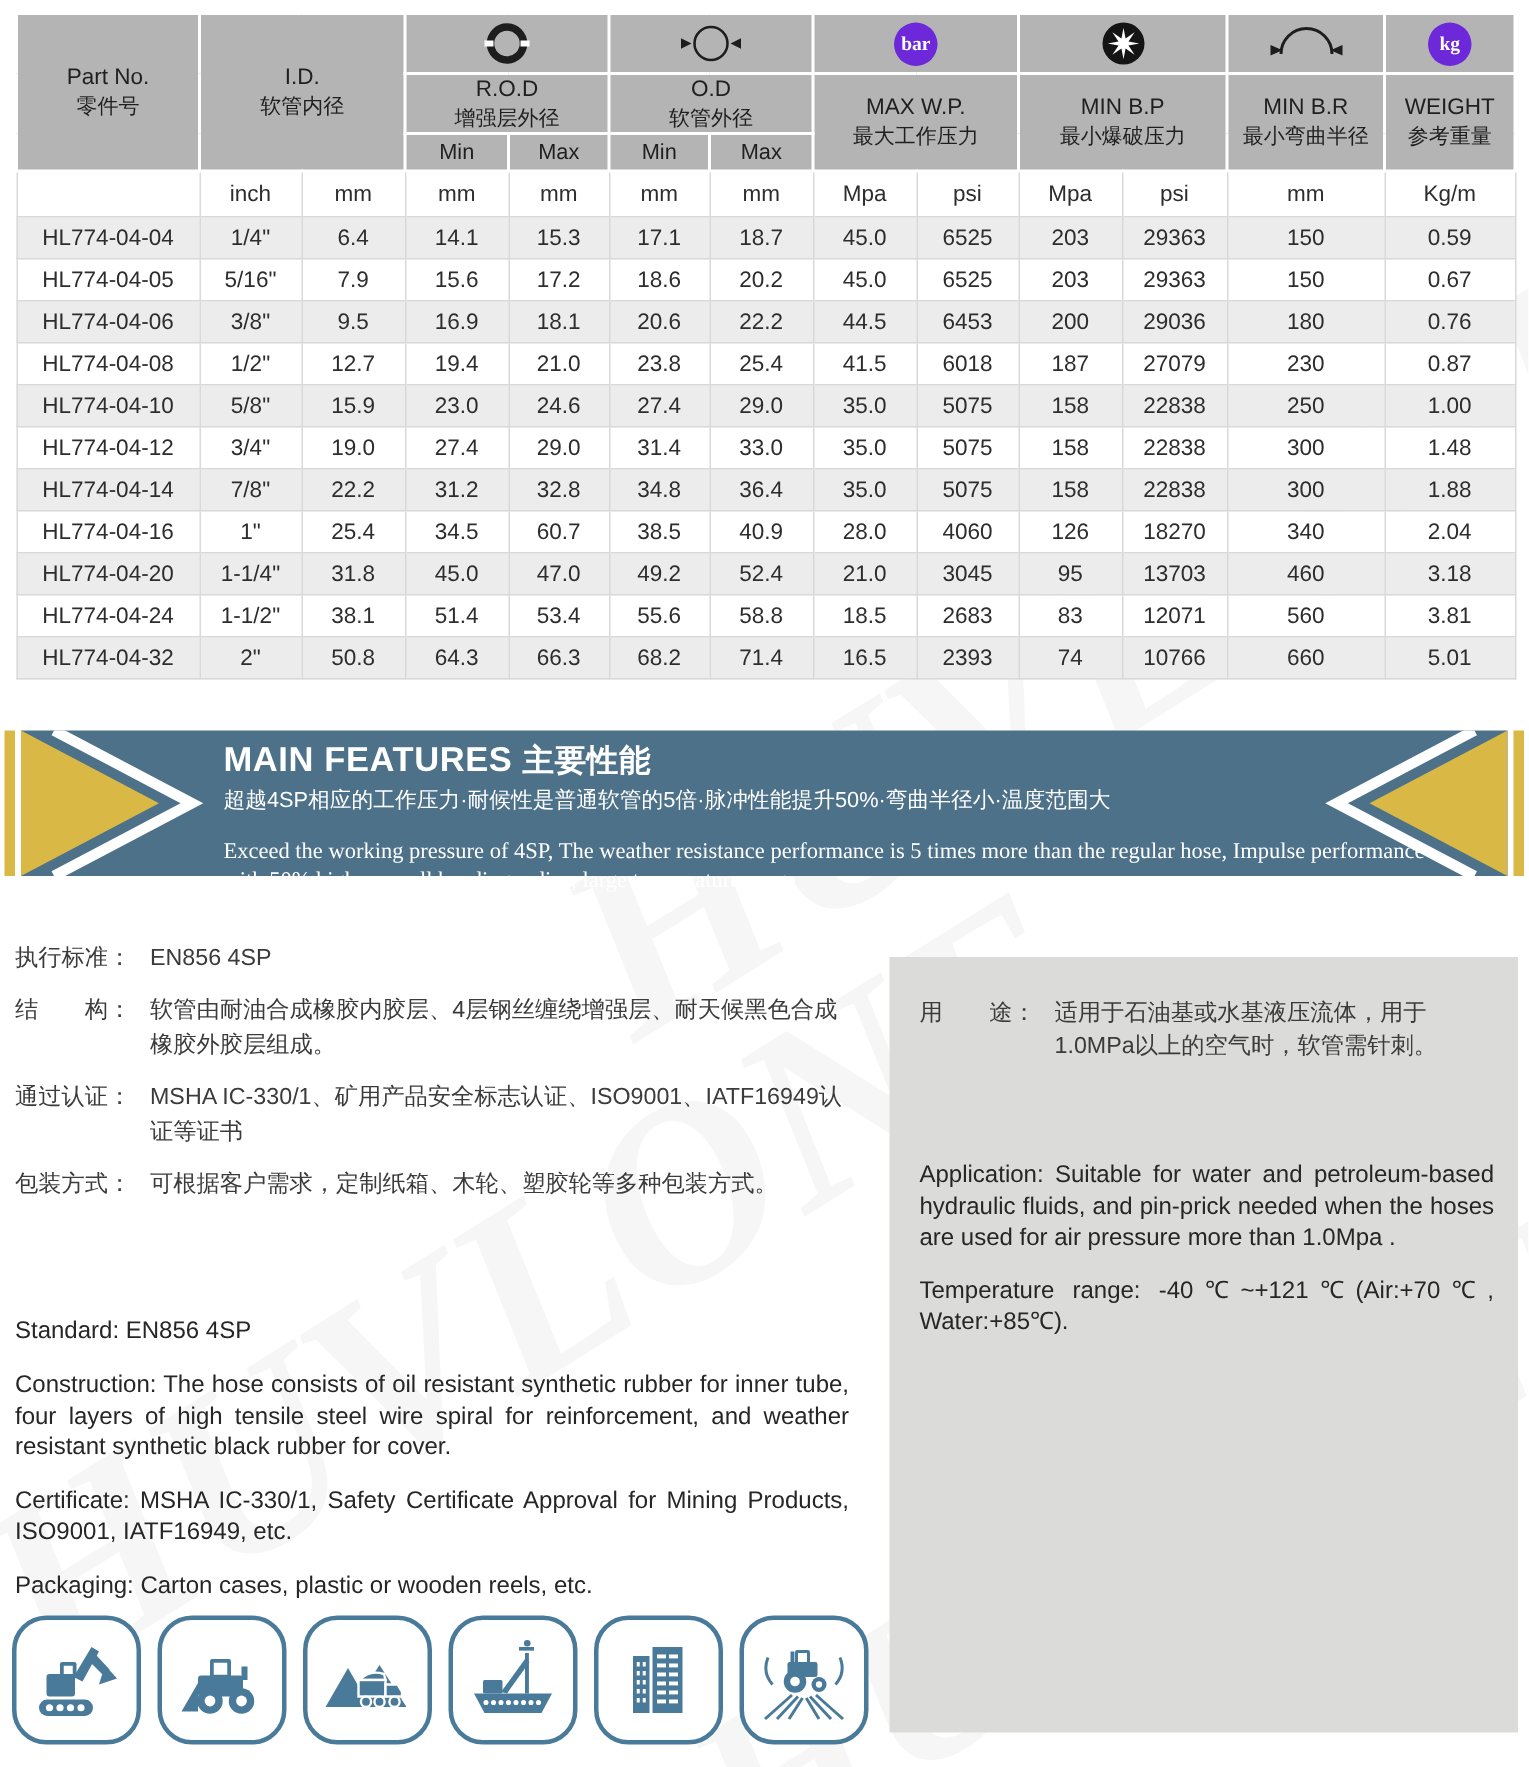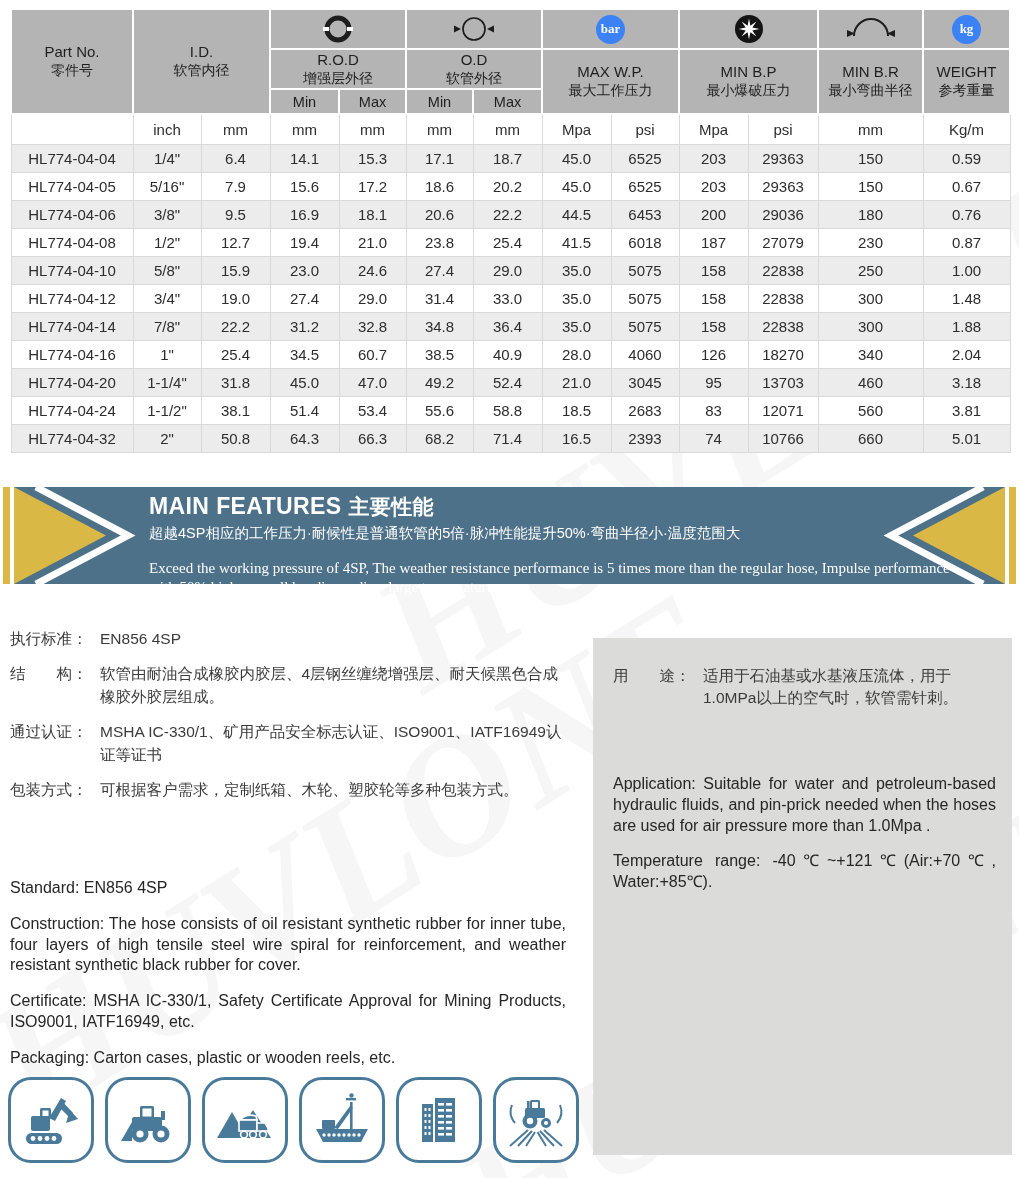--- a/index.html
+++ b/index.html
@@ -21,21 +21,21 @@
   .spec-table tr.h-icons { height:40px; }
   .spec-table tr.h-labels { height:40px;margin-top:46px; }
   .spec-table tr.h-minmax { height:25px; }
   .spec-table tr.h-minmax th { font-size:14.5px; }
   .hcell-2l { display:flex; flex-direction:column; justify-content:center; align-items:center;
               height:100%; line-height:1.25; }
   .hcell-2l .en { font-size:15px; }
   .hcell-2l .zh { font-size:14px; }
   .icon-cell { display:flex; align-items:center; justify-content:center; height:100%; }
   .badge { display:inline-flex; align-items:center; justify-content:center; width:29px; height:29px;
-           border-radius:50%; background:#3b82f6; color:#fff; font-family:"Liberation Serif", serif;
+           border-radius:50%; background:#6d28d9; color:#fff; font-family:"Liberation Serif", serif;
            font-weight:bold; font-size:13px; }
   .spec-table tbody td { border:1px solid #d9d9d9; text-align:center; height:27px;
                          font-size:15px; color:#2d2d2d; padding:0; background:#fff; }
   .spec-table tr.units td { height:29px; background:#fff; }
   .spec-table tr.r-odd td { background:#ececec; }
   .spec-table tr.r-even td { background:#ffffff; }
 
   
   .banner { position:absolute; left:14px; top:487px; width:991px; height:97px; background:#4d7189; z-index:2; }
   .gold-bar { position:absolute; top:487px; width:7px; height:97px; background:#d9b845; z-index:2; }

